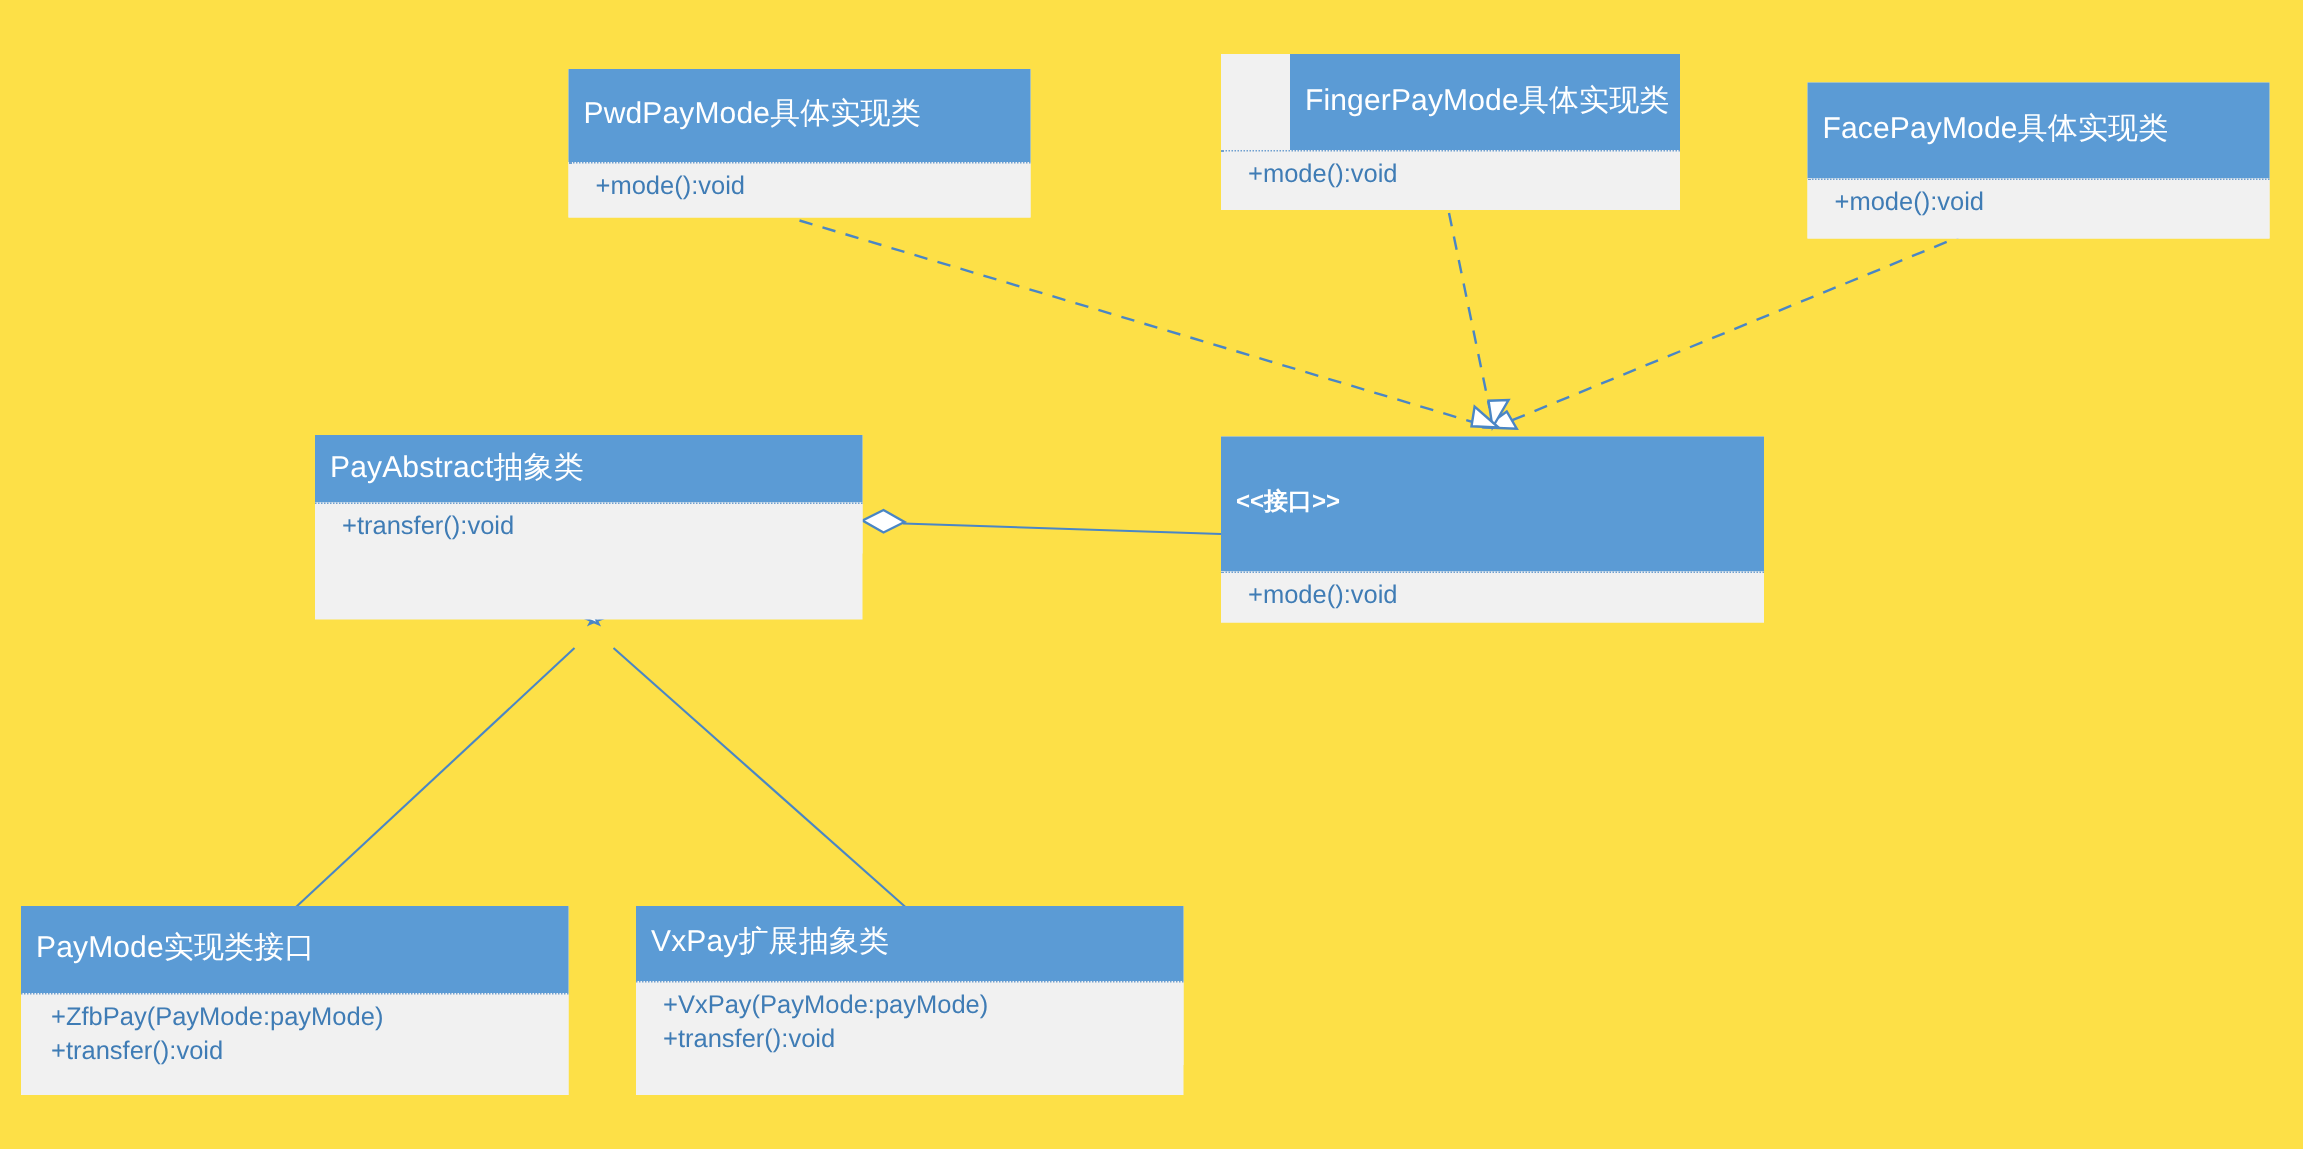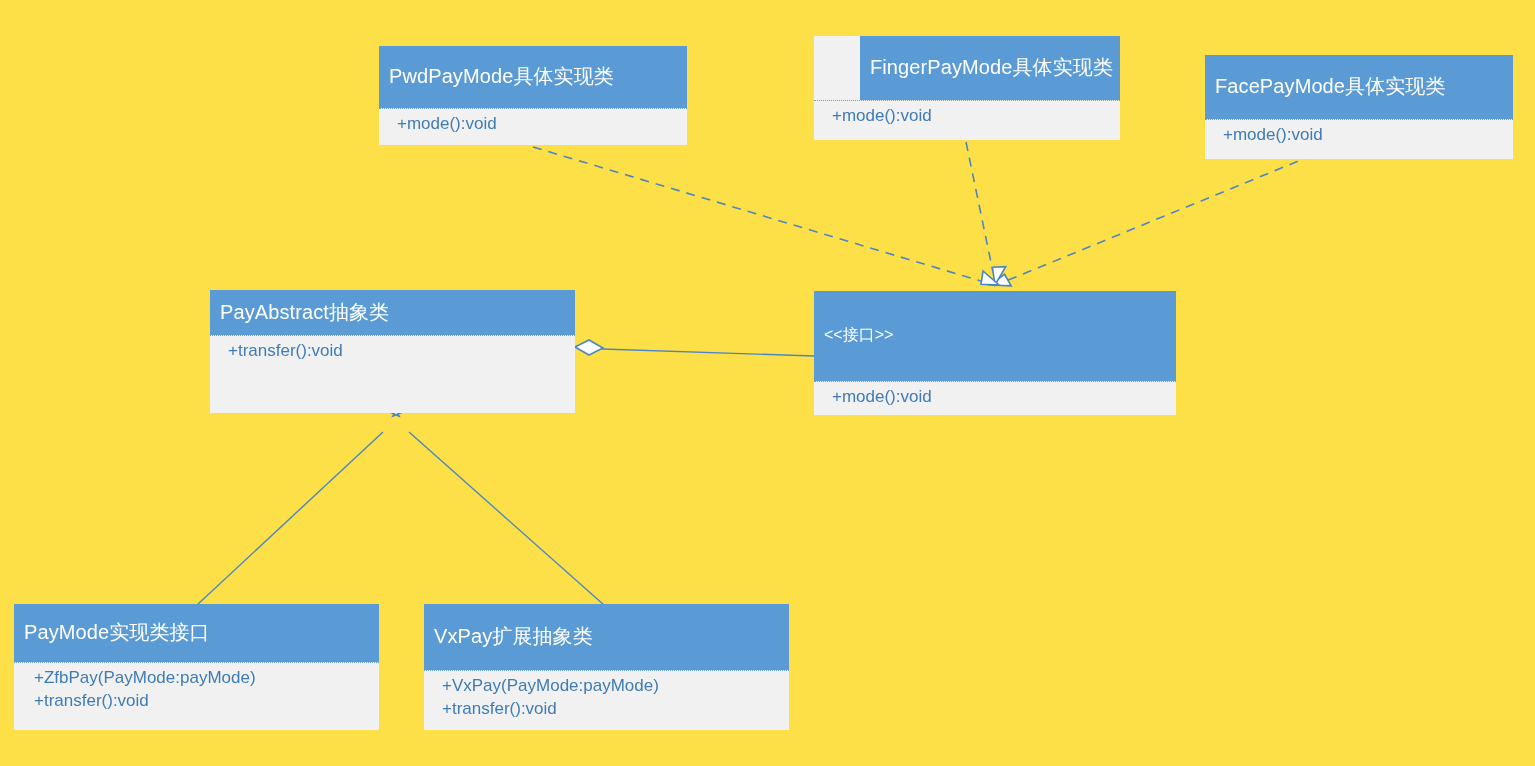--- a/index.html
+++ b/index.html
@@ -44,20 +44,21 @@
     font-size: 20px;
     line-height: 1.18;
     white-space: nowrap;
     letter-spacing: 0.1px;
   }
   .uml-stereotype {
     font-size: 16px;
     line-height: 1.2;
     white-space: nowrap;
     margin-bottom: 2px;
+    font-weight: bold;
   }
   .uml-compartment {
     box-sizing: border-box;
     background: #f1f1f1;
     border-top: 1px dotted #6f9fd0;
     padding: 4px 10px 4px 18px;
   }
   .uml-member {
     font-size: 17px;
     line-height: 1.35;
@@ -147,21 +148,21 @@
       <div class="uml-class" style="left: 14px; top: 604px; width: 365px; height: 126px;">
         <div class="uml-header" style="height: 58px;">
           <div class="uml-title">PayMode实现类接口</div>
         </div>
         <div class="uml-compartment" style="height: 68px; padding-left: 20px;">
           <div class="uml-member">+ZfbPay(PayMode:payMode)</div>
           <div class="uml-member">+transfer():void</div>
         </div>
       </div>
       <div class="uml-class" style="left: 424px; top: 604px; width: 365px; height: 126px;">
-        <div class="uml-header" style="height: 66px;">
+        <div class="uml-header" style="height: 50px;">
           <div class="uml-title">VxPay扩展抽象类</div>
         </div>
         <div class="uml-compartment" style="height: 56px;">
           <div class="uml-member">+VxPay(PayMode:payMode)</div>
           <div class="uml-member">+transfer():void</div>
         </div>
       </div>
     </div>
 
 </div>

